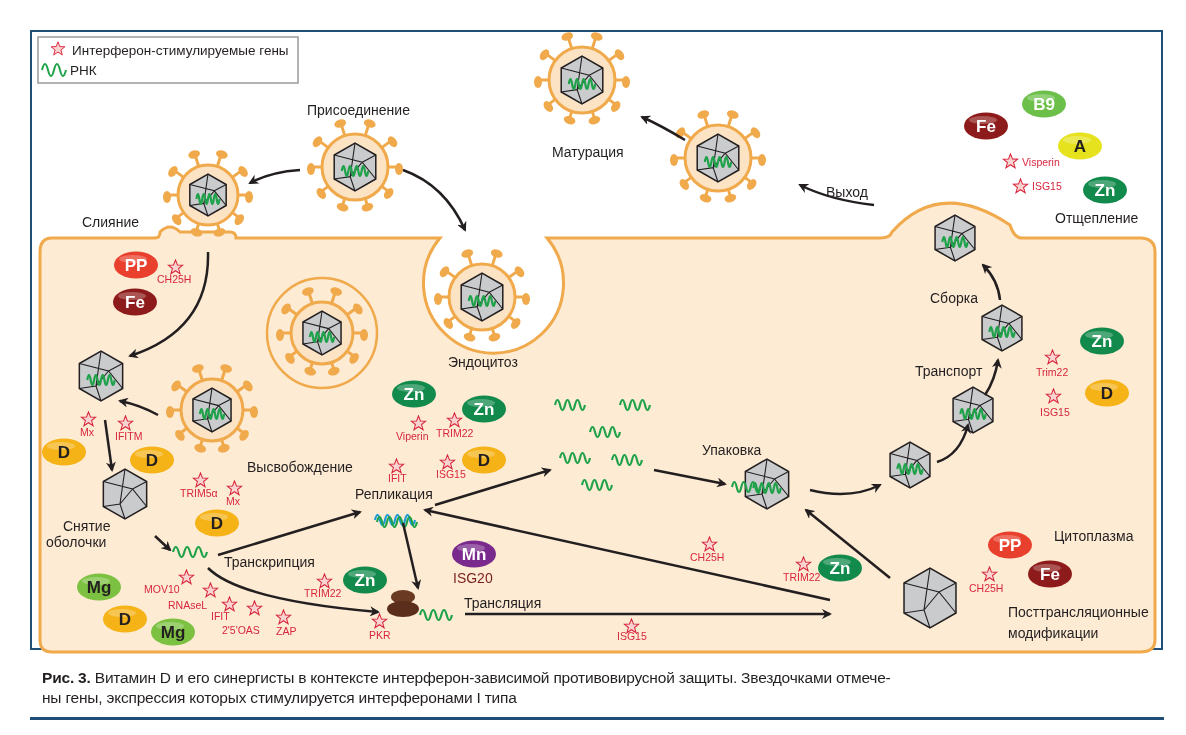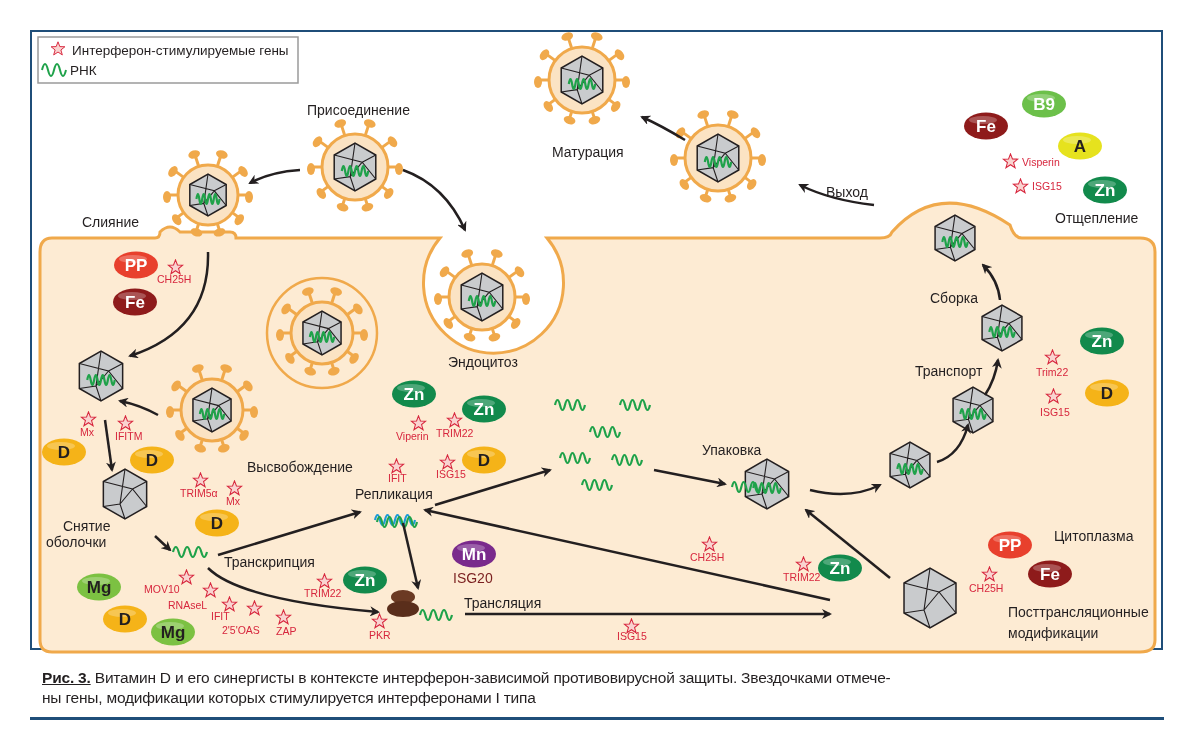--- a/index.html
+++ b/index.html
@@ -6,21 +6,21 @@
   body { width: 1186px; height: 735px; position: relative; overflow: hidden;
          font-family: "Liberation Sans", sans-serif; }
   #figure { position: absolute; left: 0; top: 0; width: 1186px; height: 735px; }
   .lbl { font-family: "Liberation Sans", sans-serif; fill: #231f20; font-size: 14px; }
   .lbl-sm { font-family: "Liberation Sans", sans-serif; fill: #231f20; font-size: 13.5px; }
   .gene { font-family: "Liberation Sans", sans-serif; fill: #d7263d; font-size: 10.5px; }
   .badge-text { font-family: "Liberation Sans", sans-serif; font-weight: bold; font-size: 17px; }
   .caption { position: absolute; left: 42px; top: 668px; width: 1120px;
              font-family: "Liberation Sans", sans-serif; font-size: 15.5px; line-height: 20px;
              color: #231f20; letter-spacing: -0.2px; }
-  .caption b { font-weight: bold; text-decoration: underline; }
+  .caption b { font-weight: bold; }
   .bottom-rule { position: absolute; left: 30px; top: 717px; width: 1134px; height: 3px; background: #1f4e79; }
 </style>
 </head>
 <body>
 
 <svg id="figure" width="1186" height="735" viewBox="0 0 1186 735" xmlns="http://www.w3.org/2000/svg">
   <defs>
     <marker id="arrowhead" markerWidth="10" markerHeight="10" refX="8" refY="5" orient="auto" markerUnits="userSpaceOnUse">
       <path d="M0,0 L10,5 L0,10 L3,5 Z" fill="#231f20"></path>
     </marker>
@@ -492,15 +492,15 @@
     </g>
 
   <g>
     <ellipse cx="403" cy="597" rx="12" ry="7" fill="#6b3a23"></ellipse>
     <ellipse cx="403" cy="609" rx="16" ry="8" fill="#5a2e1b"></ellipse>
   </g>
 </svg>
 
 <div class="caption">
   <b>Рис. 3.</b><span style="white-space: pre-line;"> Витамин D и его синергисты в контексте интерферон-зависимой противовирусной защиты. Звездочками отмече-
-ны гены, модификации которых стимулируется интерферонами I типа</span>
+ны гены, экспрессия которых стимулируется интерферонами I типа</span>
 </div>
 <div class="bottom-rule"></div>
 
 </body></html>

